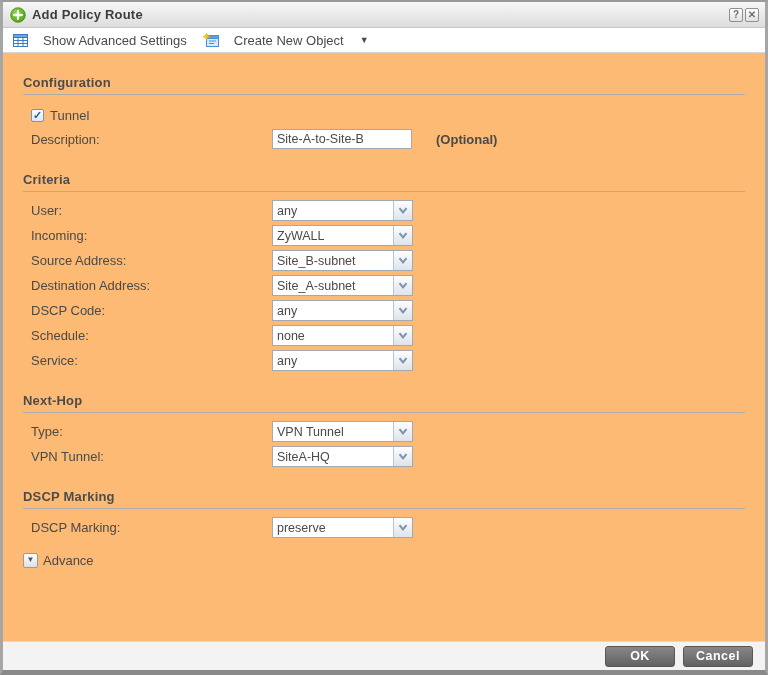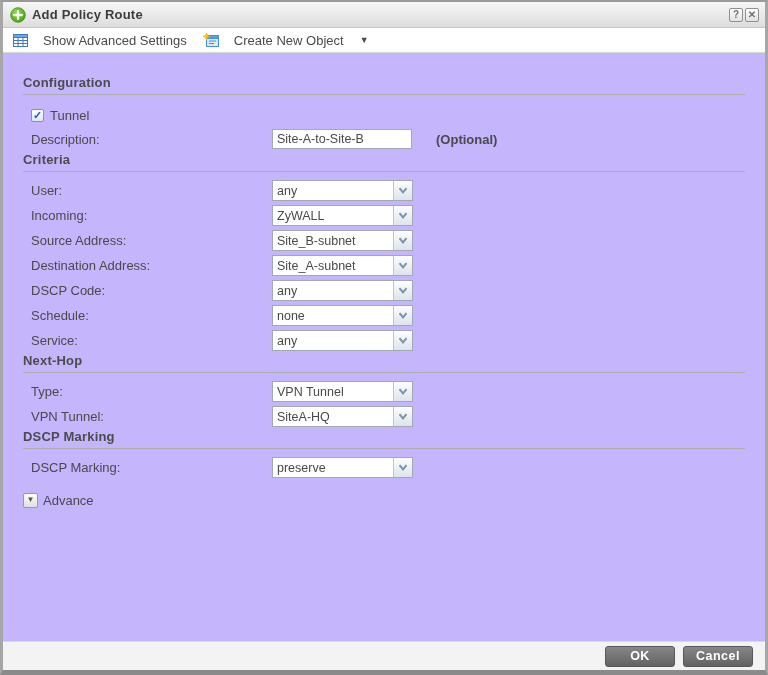--- a/index.html
+++ b/index.html
@@ -52,24 +52,25 @@
     display: flex; align-items: center; gap: 15px;
     font-size: 13px; color: #4a4a4a;
     margin-right: 16px; cursor: default;
   }
   .tool-caret { font-size: 9px; color: #4a4a4a; margin-left: 1px; }
 
   
   .content {
     flex: 1 1 auto;
     padding: 0 20px;
-    background: #c4b5fd;
+    background: #fdba74;
     overflow: hidden;
   }
   .section-header {
+    margin-top: 20px;
     font-size: 13px; font-weight: bold; color: #4c4c4c;
     padding-bottom: 4px;
     border-bottom: 1px solid #adadad;
     letter-spacing: 0.2px;
   }
   .section-header.first { margin-top: 22px; }
 
   .form-row {
     height: 25px;
     display: flex; align-items: center;

